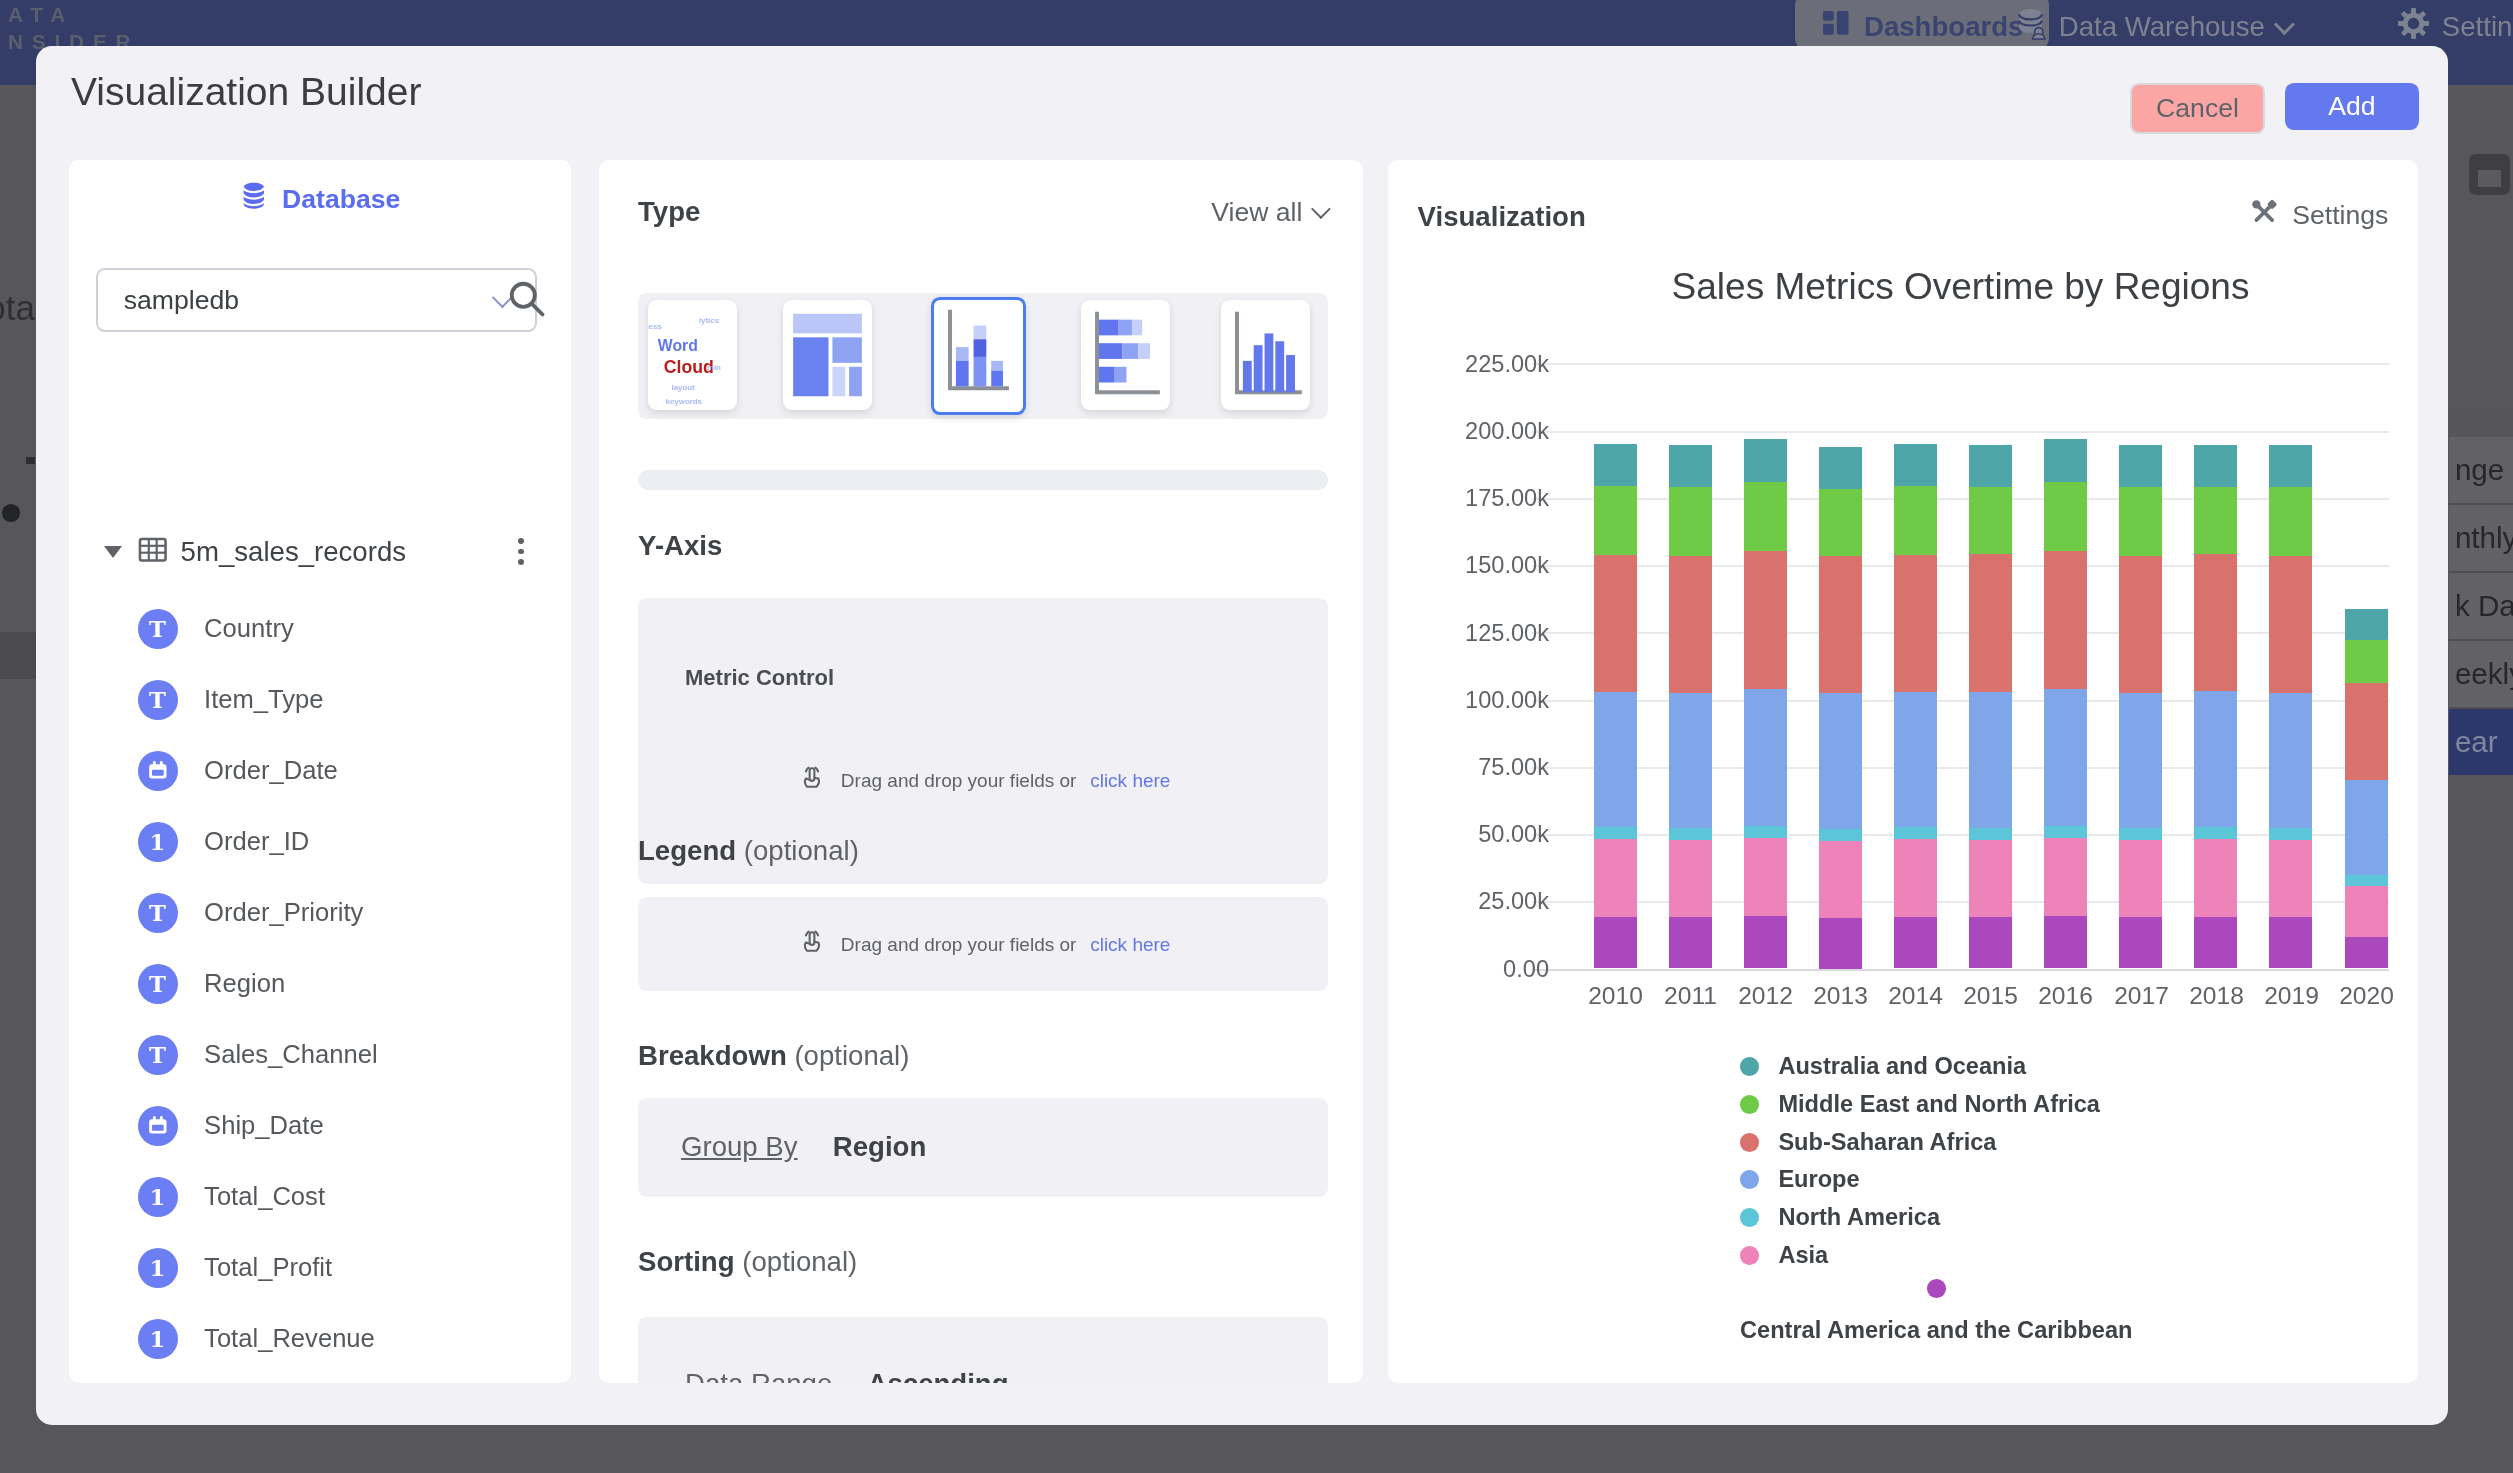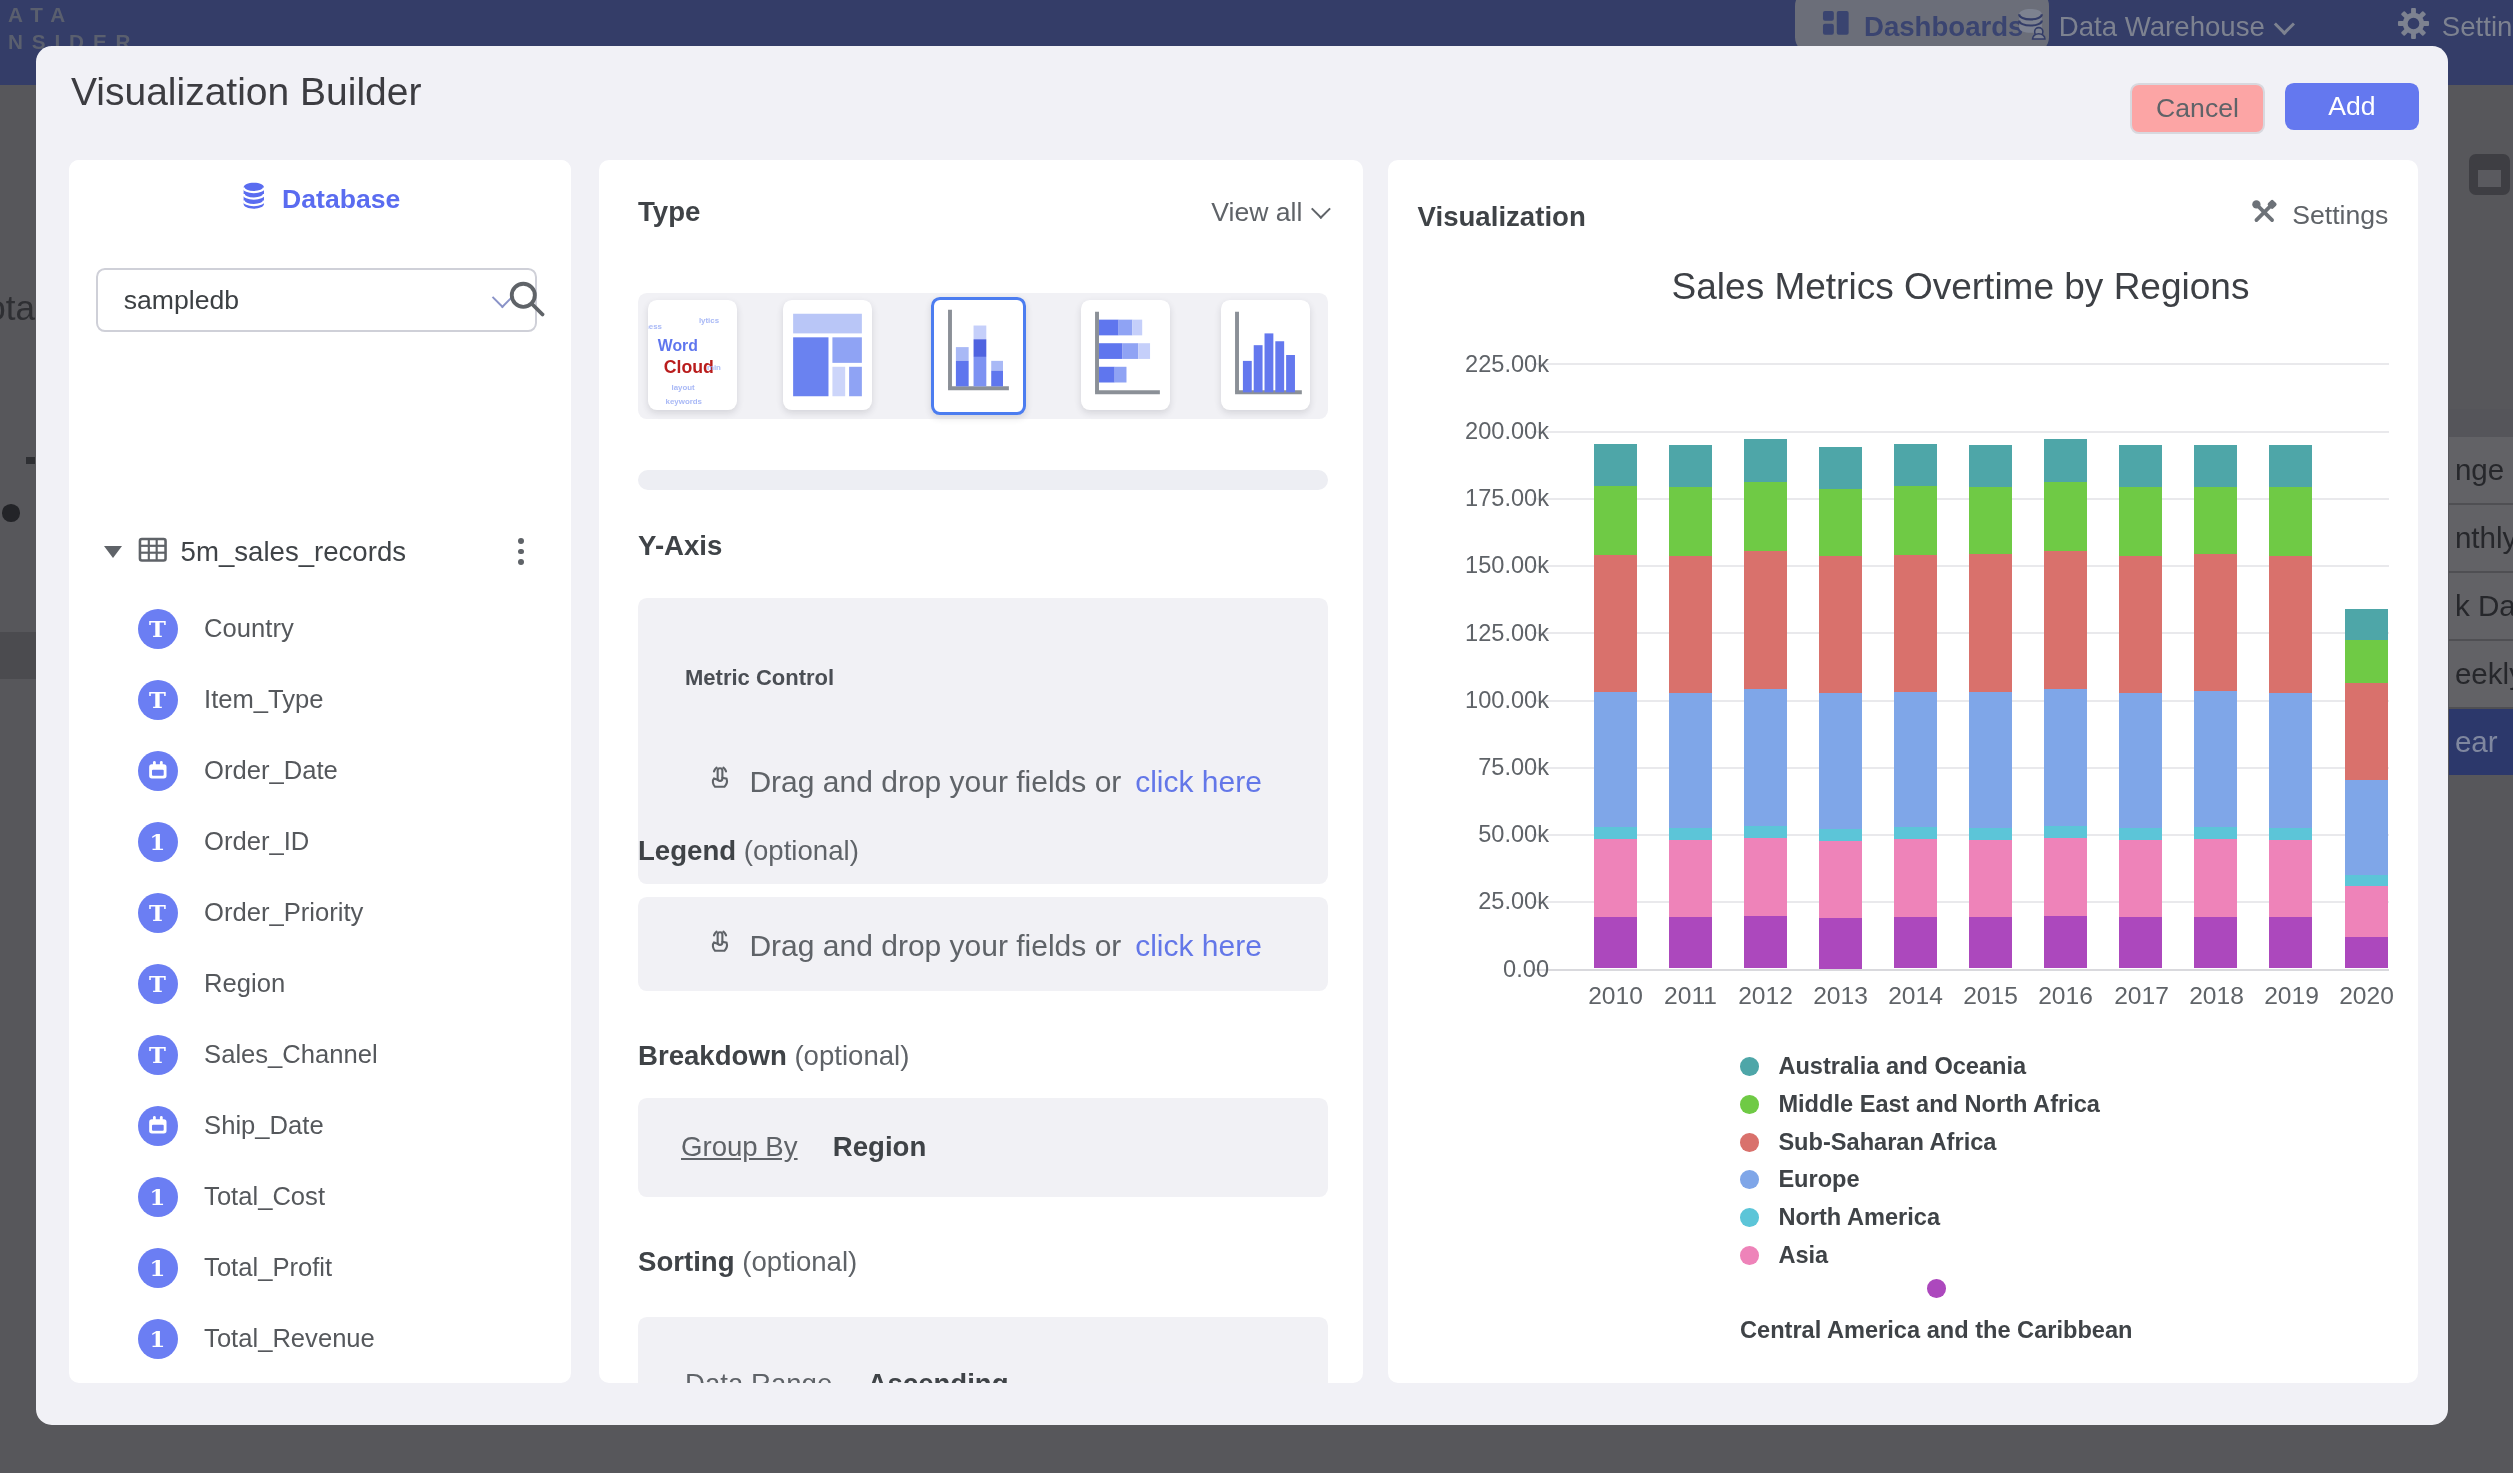--- a/index.html
+++ b/index.html
@@ -60,21 +60,21 @@
   .cards-band{position:absolute;left:39px;top:133px;width:690px;height:126px;background:#f1f1f5;border-radius:8.9px;}
   .card{position:absolute;top:6.9px;width:89px;height:110px;background:#fff;border-radius:8.9px;box-shadow:0 3px 7.9px rgba(40,40,60,.14);overflow:hidden;cursor:pointer;}
   .card.selected{border:3px solid #4c7df0;top:3.9px;height:112px;}
   .wc-word{position:absolute;font-weight:700;color:#5f76ee;}
   .wc-small{position:absolute;font-size:7.9px;color:#a9b9f6;font-weight:700;}
   .scroll-track{position:absolute;left:39px;top:310px;width:690px;height:19.7px;border-radius:9.9px;background:#edeef3;cursor:pointer;}
   .h-yaxis{position:absolute;left:39px;top:370px;}
   .drop-box{position:absolute;left:39px;width:690px;background:#f1f1f5;border-radius:8.9px;}
   .box-metric{top:438px;height:286px;}
   .box-title{position:absolute;left:47px;top:67px;font-size:22px;font-weight:700;color:#4a4e54;}
-  .drag-row{position:absolute;left:0;width:100%;display:flex;align-items:center;justify-content:center;gap:13.8px;font-size:30px;color:#5f6368;}
+  .drag-row{position:absolute;left:0;width:100%;display:flex;align-items:center;justify-content:center;gap:13.8px;font-size:19px;color:#5f6368;}
   .drag-row .link{color:#6377e8;cursor:pointer;}
   .h-legend{position:absolute;left:39px;top:675px;}
   .box-legend{top:737px;height:94px;}
   .h-breakdown{position:absolute;left:39px;top:880px;}
   .box-breakdown{top:938px;height:99px;}
   .gb-row{position:absolute;left:43px;top:33px;font-size:27.6px;}
   .gb-label{color:#5f6368;text-decoration:underline;cursor:pointer;}
   .gb-value{color:#3f4347;font-weight:700;margin-left:27.6px;}
   .h-sorting{position:absolute;left:39px;top:1086px;}
   .box-sorting{top:1157px;height:94px;}

